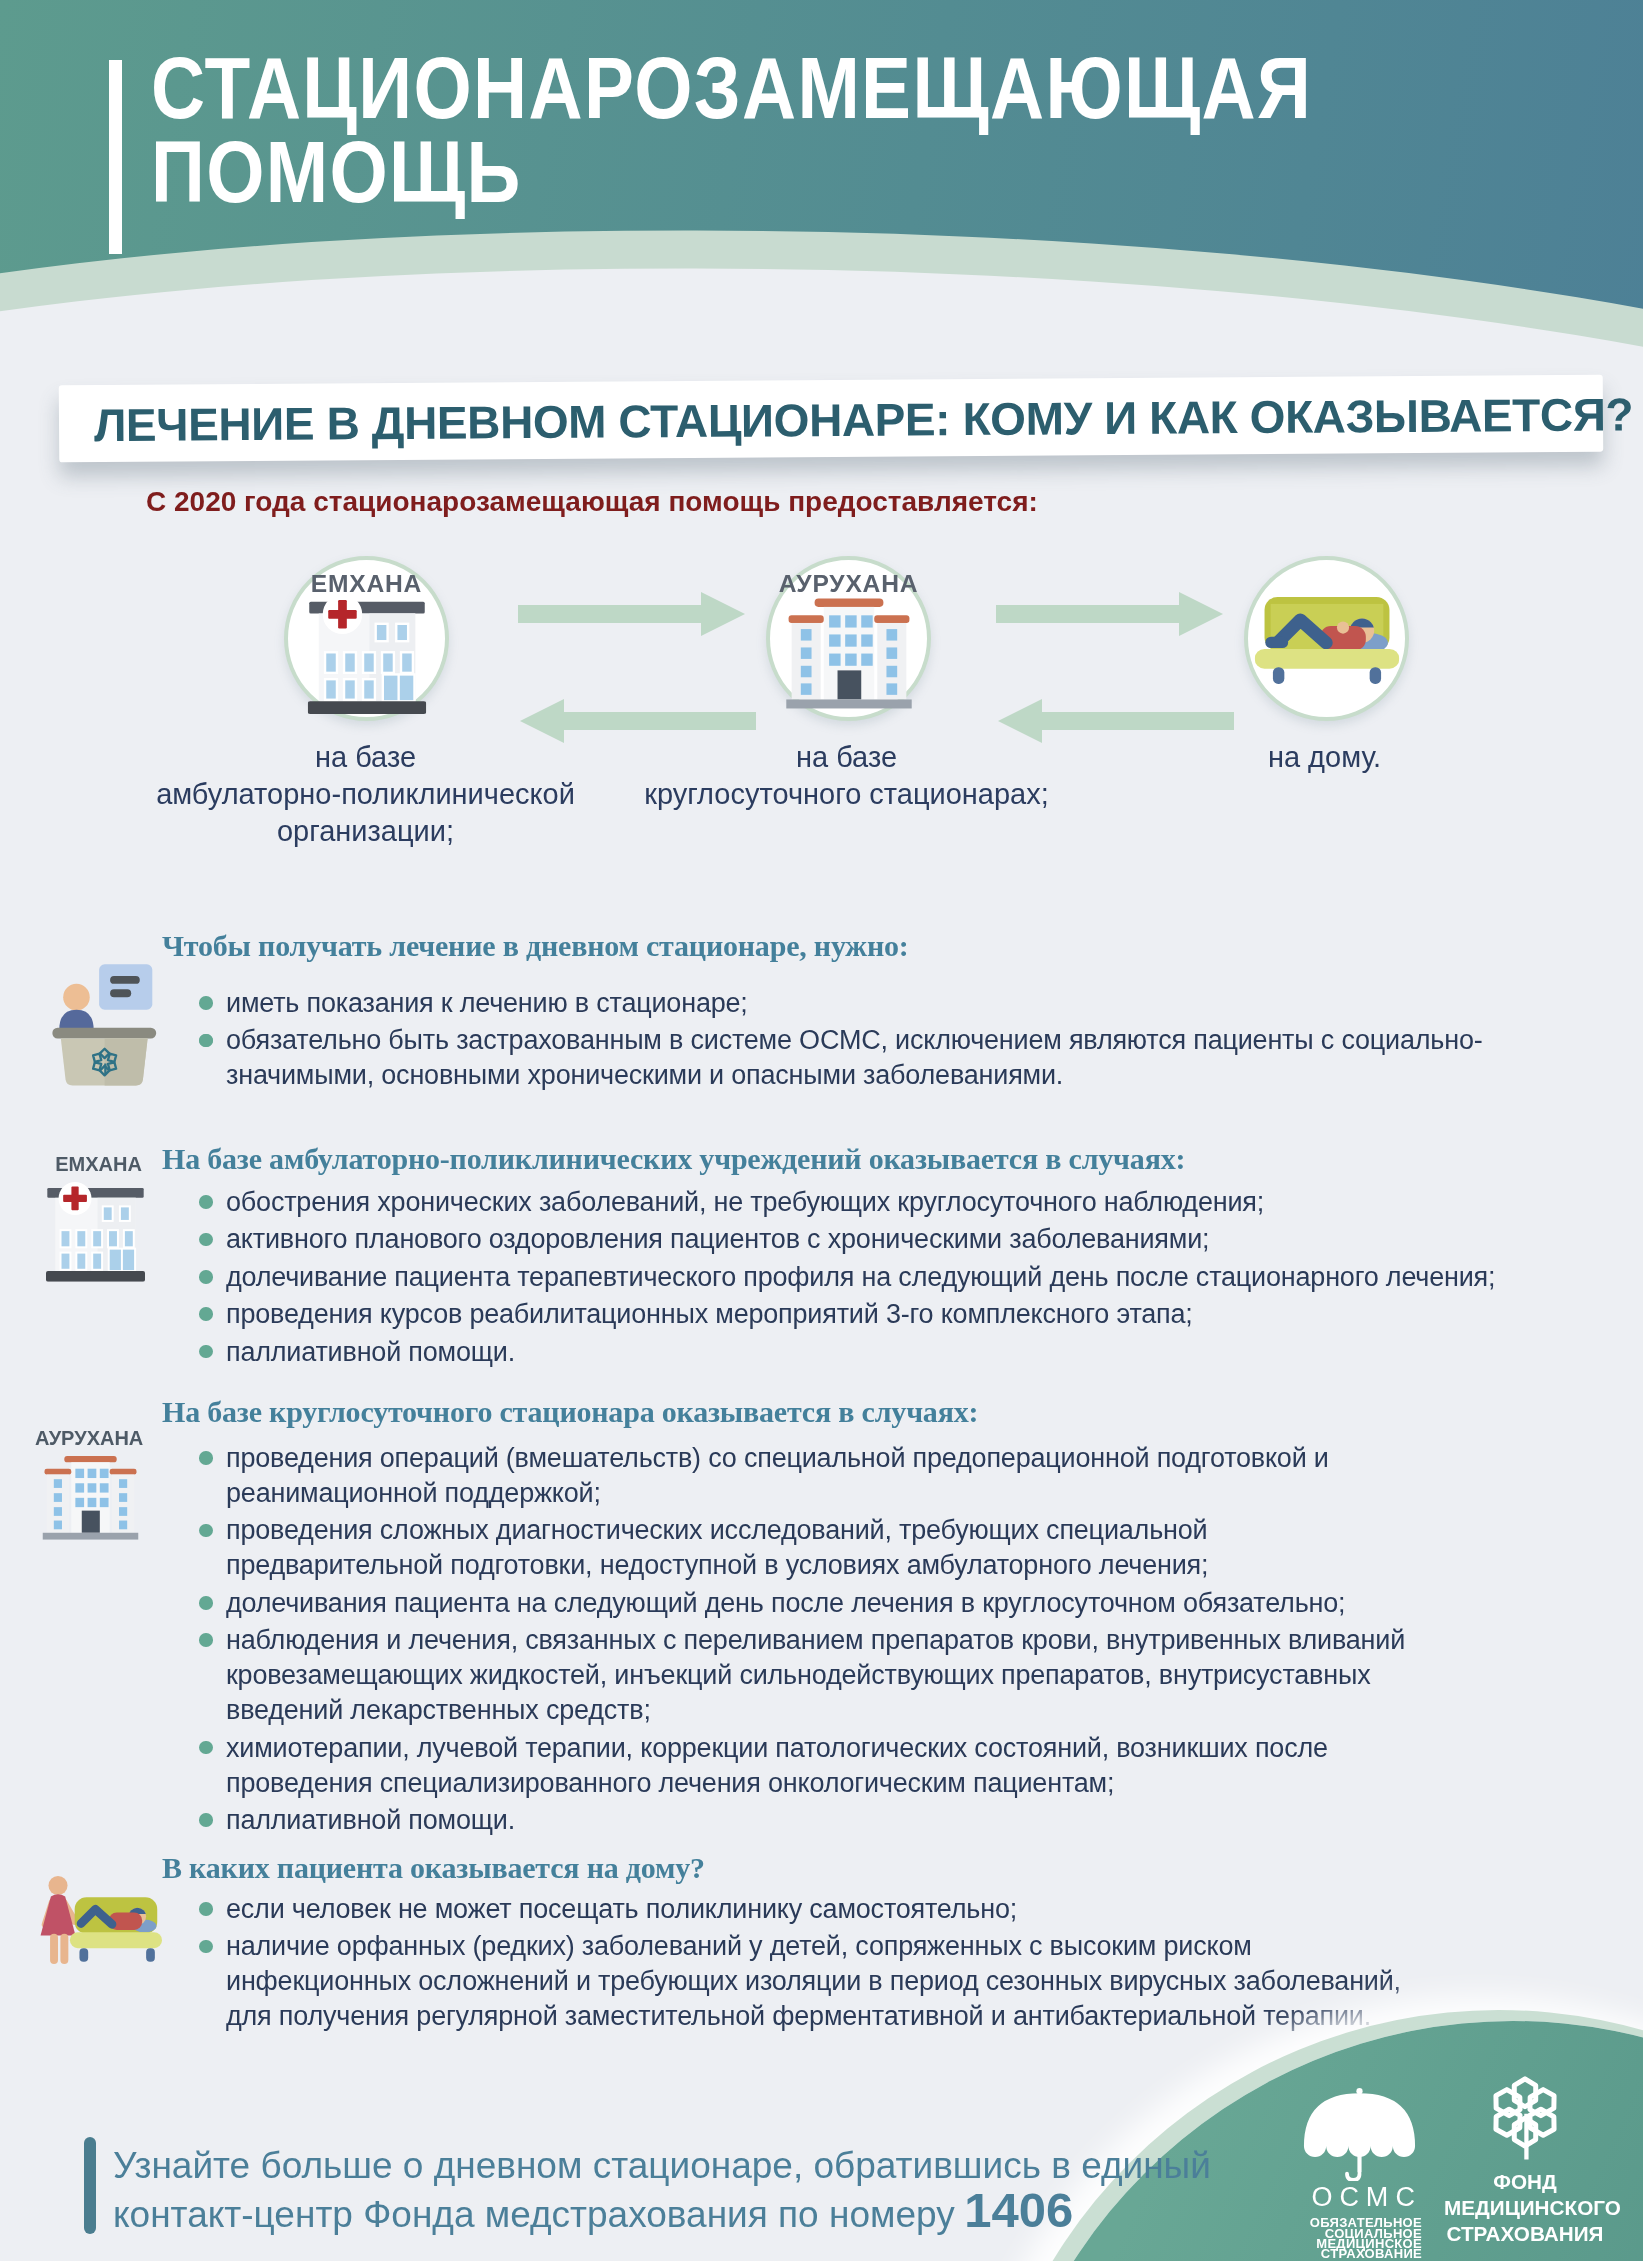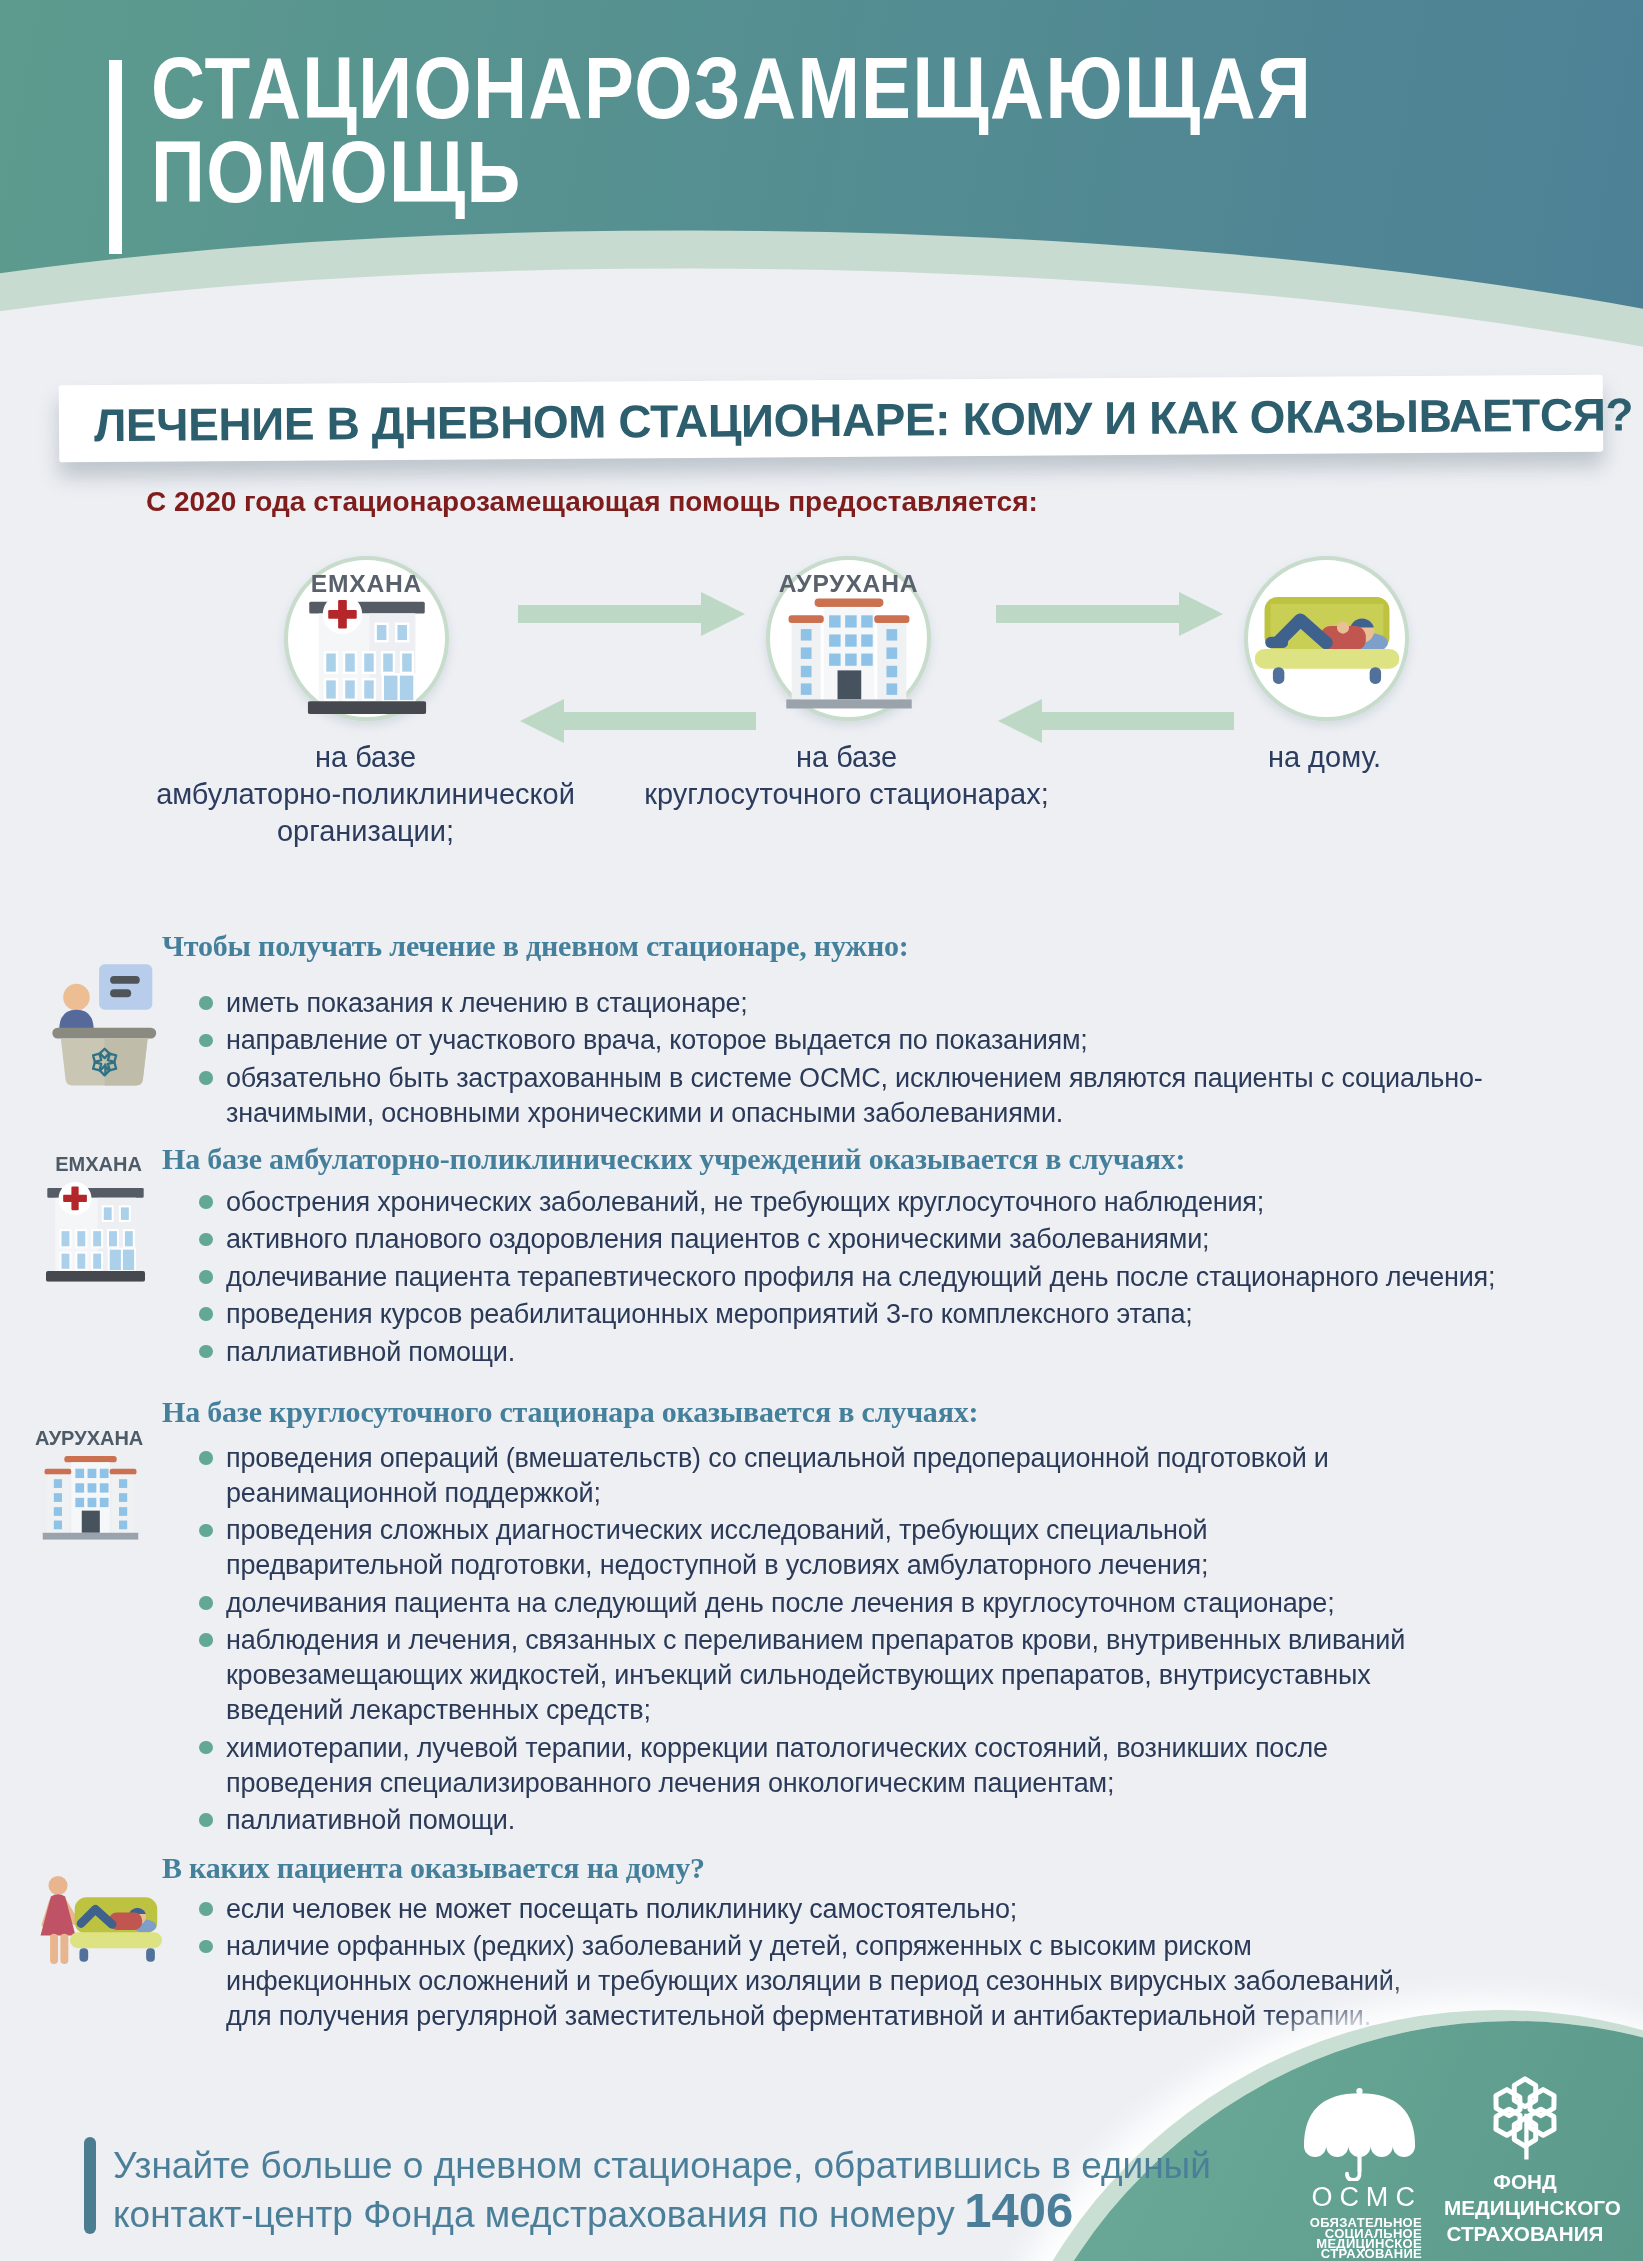--- a/index.html
+++ b/index.html
@@ -287,21 +287,20 @@
       </svg>
     <div class="bullets">
 
         <div class="bullet">
           <span class="dot"></span>
           <span class="bullet-text">иметь показания к лечению в стационаре;</span>
         </div>
 
         <div class="bullet">
           <span class="dot"></span>
-          <span class="bullet-text">направление от участкового врача, которое выдается по показаниям;</span>
         </div>
 
         <div class="bullet">
           <span class="dot"></span>
           <span class="bullet-text">обязательно быть застрахованным в системе ОСМС, исключением являются пациенты с социально-значимыми, основными хроническими и опасными заболеваниями.</span>
         </div>
       </div>
   </div>
 
   <div class="section s2">
@@ -352,21 +351,21 @@
           <span class="bullet-text">проведения операций (вмешательств) со специальной предоперационной подготовкой и реанимационной поддержкой;</span>
         </div>
 
         <div class="bullet">
           <span class="dot"></span>
           <span class="bullet-text">проведения сложных диагностических исследований, требующих специальной предварительной подготовки, недоступной в условиях амбулаторного лечения;</span>
         </div>
 
         <div class="bullet">
           <span class="dot"></span>
-          <span class="bullet-text">долечивания пациента на следующий день после лечения в круглосуточном стационаре;</span>
+          <span class="bullet-text">долечивания пациента на следующий день после лечения в круглосуточном обязательно;</span>
         </div>
 
         <div class="bullet">
           <span class="dot"></span>
           <span class="bullet-text">наблюдения и лечения, связанных с переливанием препаратов крови, внутривенных вливаний кровезамещающих жидкостей, инъекций сильнодействующих препаратов, внутрисуставных введений лекарственных средств;</span>
         </div>
 
         <div class="bullet">
           <span class="dot"></span>
           <span class="bullet-text">химиотерапии, лучевой терапии, коррекции патологических состояний, возникших после проведения специализированного лечения онкологическим пациентам;</span>

